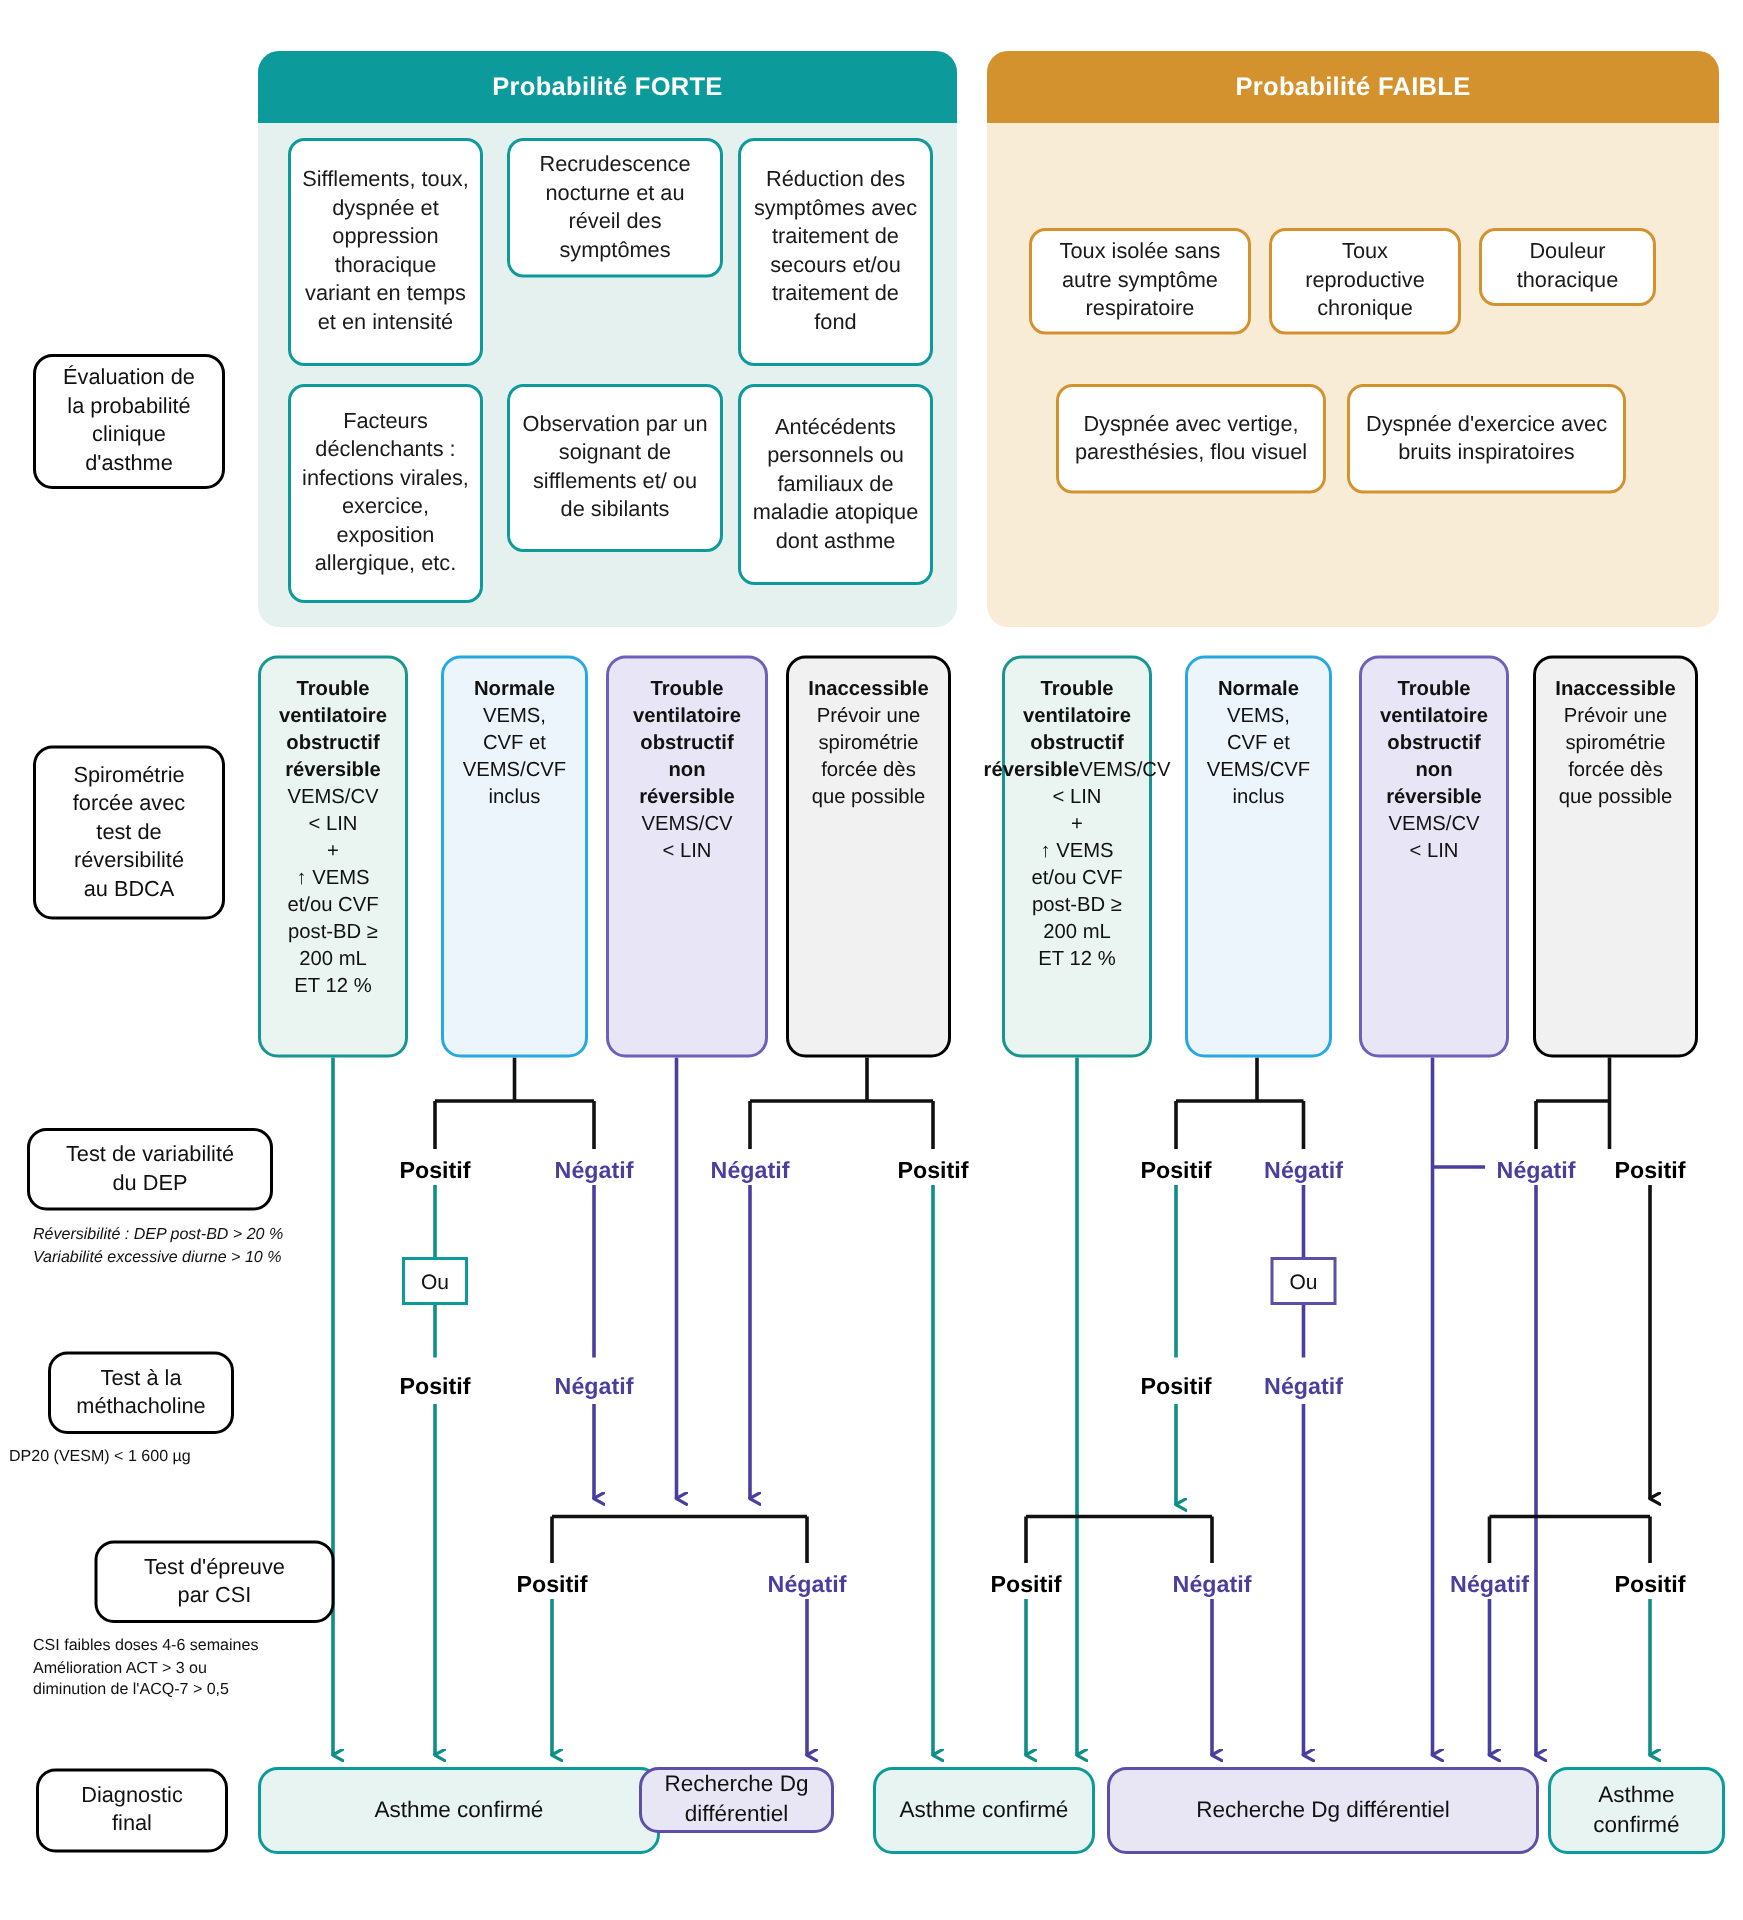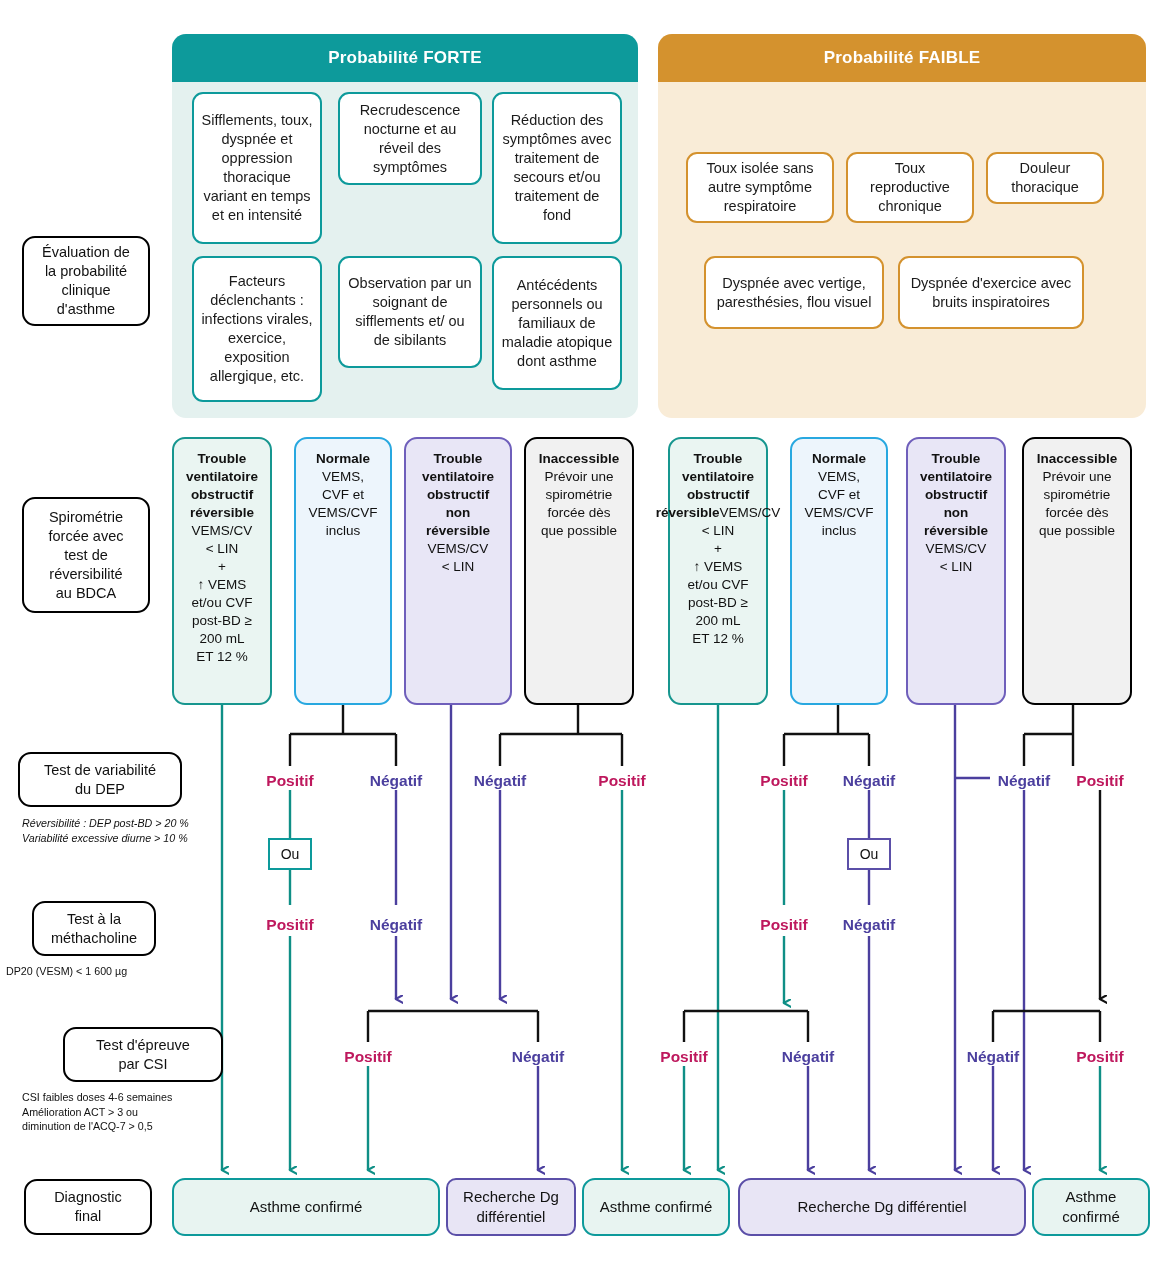--- a/index.html
+++ b/index.html
@@ -51,21 +51,21 @@
   .sp-teal{background:#eaf5f2;border:2.2px solid #17968f;}
   .sp-blue{background:#edf5fc;border:2.2px solid #28a8e0;}
   .sp-purple{background:#e8e6f6;border:2.2px solid #6f5fbb;}
   .sp-black{background:#f1f1f1;border:2.5px solid #000;}
 
   
   .res{
     font-size:15.5px;font-weight:bold;white-space:nowrap;
     transform:translateX(-50%);text-align:center;
   }
-  .res.pos{color:#be185d;}
+  .res.pos{color:#000000;}
   .res.neg{color:#4b3f9e;}
 
   
   .oubox{
     width:44px;height:32px;background:#fff;
     display:flex;align-items:center;justify-content:center;
     font-size:14px;color:#111;
   }
   .ou-teal{border:2px solid #0d9a9b;}
   .ou-purple{border:2px solid #5b4fa8;}
@@ -358,20 +358,20 @@
   <div class="abs res neg" style="left:869px;top:916px;">Négatif</div>
 
   <div class="abs res pos" style="left:368px;top:1048px;">Positif</div>
   <div class="abs res neg" style="left:538px;top:1048px;">Négatif</div>
   <div class="abs res pos" style="left:684px;top:1048px;">Positif</div>
   <div class="abs res neg" style="left:808px;top:1048px;">Négatif</div>
   <div class="abs res neg" style="left:993px;top:1048px;">Négatif</div>
   <div class="abs res pos" style="left:1100px;top:1048px;">Positif</div>
 
   <div class="abs final fin-teal" style="left:172px;top:1178px;width:268px;height:58px;">Asthme confirmé</div>
-  <div class="abs final fin-purple" style="left:446px;top:1178px;width:130px;height:58px;border-radius:10px;">Recherche Dg
+  <div class="abs final fin-purple" style="left:426px;top:1178px;width:130px;height:44px;">Recherche Dg
 différentiel</div>
   <div class="abs final fin-teal" style="left:582px;top:1178px;width:148px;height:58px;">Asthme confirmé</div>
   <div class="abs final fin-purple" style="left:738px;top:1178px;width:288px;height:58px;">Recherche Dg différentiel</div>
   <div class="abs final fin-teal" style="left:1032px;top:1178px;width:118px;height:58px;">Asthme
 confirmé</div>
 
 </div>
 
 </body></html>

